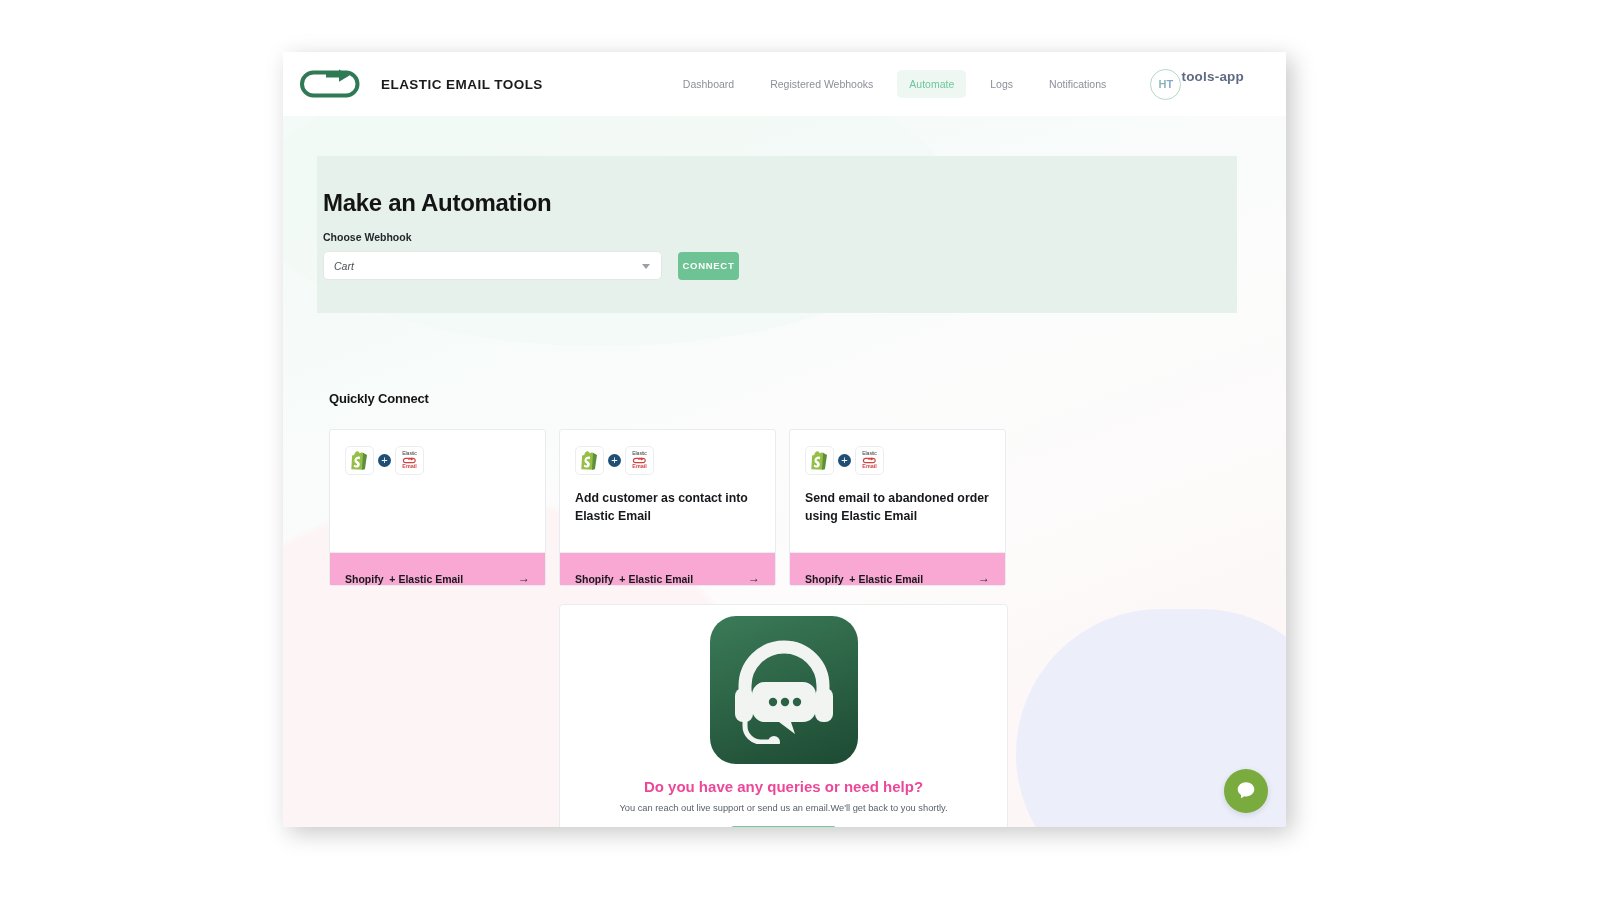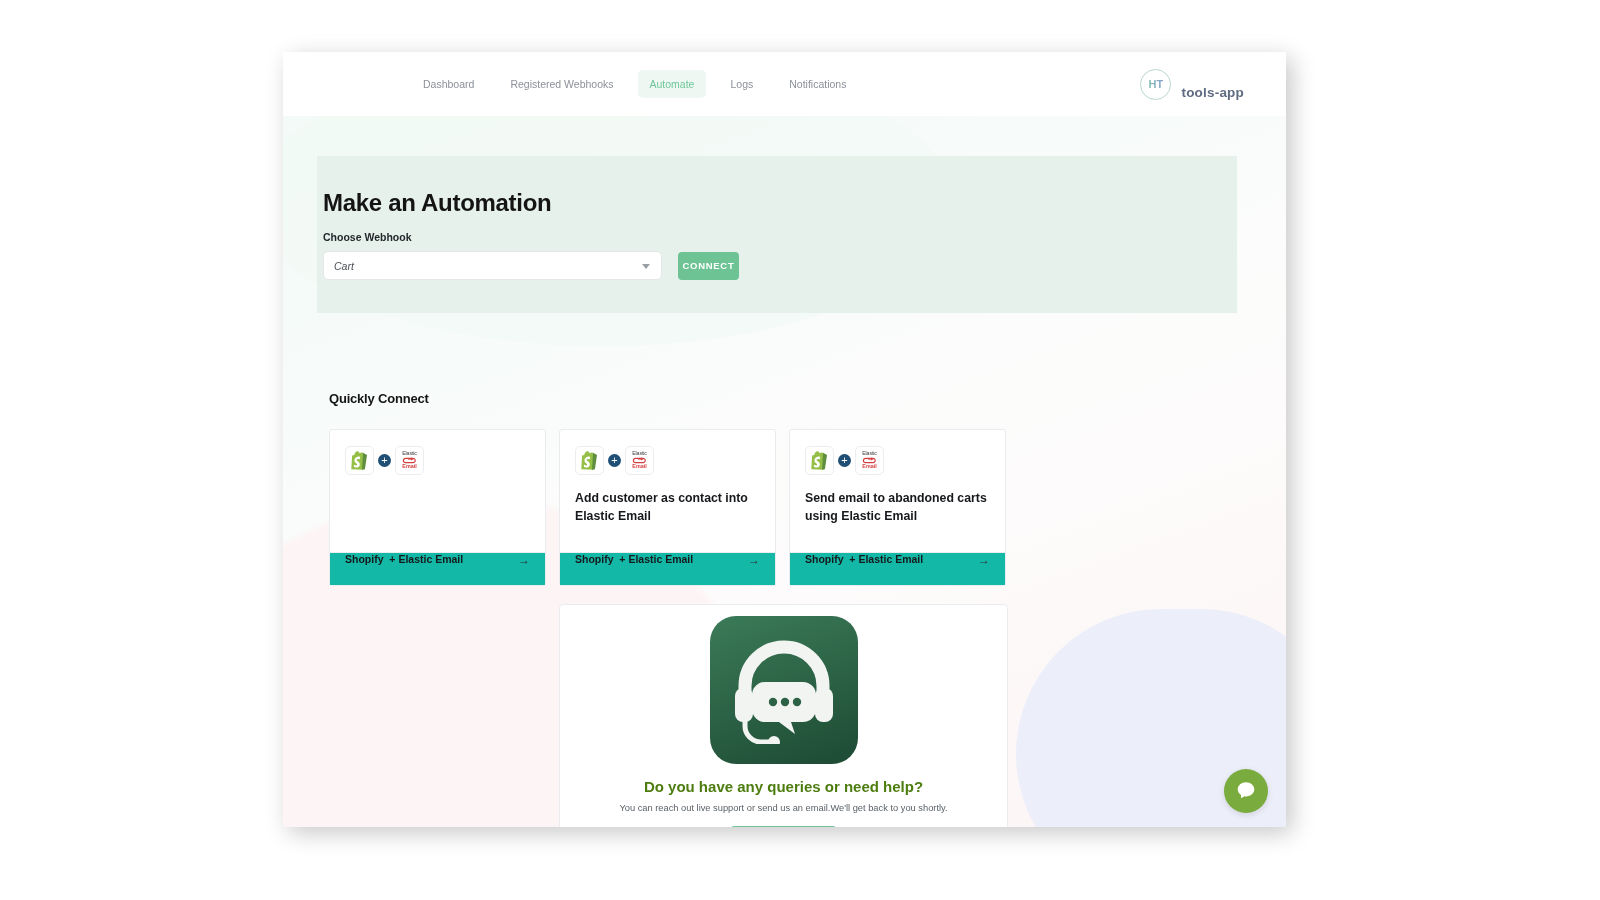--- a/index.html
+++ b/index.html
@@ -81,22 +81,21 @@
 
   .nav-link.active {
     color: #6ec79b;
     background: #eef7f1;
   }
 
   .user-area {
     margin-left: auto;
     margin-right: 42px;
     display: flex;
-    align-items: flex-end;
-    gap: 10px;
+    align-items: flex-start;
   }
 
   .avatar {
     width: 31px;
     height: 31px;
     border-radius: 50%;
     border: 1.3px solid #b8d9c7;
     display: flex;
     align-items: center;
     justify-content: center;
@@ -323,23 +322,23 @@
     margin-top: 15px;
     font-size: 12.3px;
     font-weight: bold;
     color: #16181b;
     line-height: 1.45;
   }
 
   .card-foot {
     height: 33px;
     border-top: 1px solid #ecedef;
-    background: #14b8a6;
-    display: flex;
-    align-items: flex-start;
+    background: #f9a8d4;
+    display: flex;
+    align-items: flex-end;
     padding: 0 15px;
   }
 
   .foot-text {
     font-size: 10.5px;
     font-weight: bold;
     color: #16181b;
     white-space: nowrap;
   }
 
@@ -372,21 +371,21 @@
     background: linear-gradient(160deg, #3b7b58 0%, #1d4a33 100%);
     display: flex;
     align-items: center;
     justify-content: center;
   }
 
   .support-title {
     margin-top: 14px;
     font-size: 15px;
     font-weight: bold;
-    color: #4d7c0f;
+    color: #ec4899;
   }
 
   .support-sub {
     margin-top: 8px;
     font-size: 9.3px;
     color: #5b6167;
   }
 
   .btn-send {
     margin-top: 13px;
@@ -421,20 +420,28 @@
   }
 </style>
 </head>
 <body>
 
 <div id="stage">
   <div id="window">
 
     <div class="topbar">
 
+      <div class="brand">
+        <svg class="brand-logo" viewBox="0 0 72 34">
+          <path d="M17.5 5.5 H50 a11.5 11.5 0 0 1 0 23 H17.5 a11.5 11.5 0 0 1 0 -23 Z" fill="none" stroke="#2f7a54" stroke-width="4"></path>
+          <path d="M30 8.5 L48 8.5" stroke="#2f7a54" stroke-width="4" fill="none"></path>
+          <path d="M43 2.5 L53.5 8.6 L43 14.7 Z" fill="#2f7a54"></path>
+        </svg>
+        <span class="brand-name">ELASTIC EMAIL TOOLS</span>
+      </div>
 
       <div class="nav">
         <a class="nav-link">Dashboard</a>
         <a class="nav-link">Registered Webhooks</a>
         <a class="nav-link active">Automate</a>
         <a class="nav-link">Logs</a>
         <a class="nav-link">Notifications</a>
       </div>
 
       <div class="user-area">
@@ -544,21 +551,21 @@
                     <span class="ee-top">Elastic</span>
                     <svg width="15" height="7" viewBox="0 0 15 7">
                       <path d="M3.6 1.3 H11 a2.2 2.2 0 0 1 0 4.4 H3.6 a2.2 2.2 0 0 1 0 -4.4 Z" fill="none" stroke="#d4403f" stroke-width="1.2"></path>
                       <path d="M6 2 L10 2" stroke="#d4403f" stroke-width="1.2"></path>
                       <path d="M9 .6 L11.8 2.1 L9 3.6 Z" fill="#d4403f"></path>
                     </svg>
                     <span class="ee-bot">Email</span>
                   </div>
                 </div>
               </div>
-              <div class="card-title">Send email to abandoned carts using Elastic Email</div>
+              <div class="card-title">Send email to abandoned order using Elastic Email</div>
             </div>
             <div class="card-foot">
               <span class="foot-text"><span>Shopify</span>&nbsp; <span>+</span> <span>Elastic Email</span></span>
               <span class="foot-arrow">→</span>
             </div>
           </div>
 
         </div>
 
         <div class="support">

